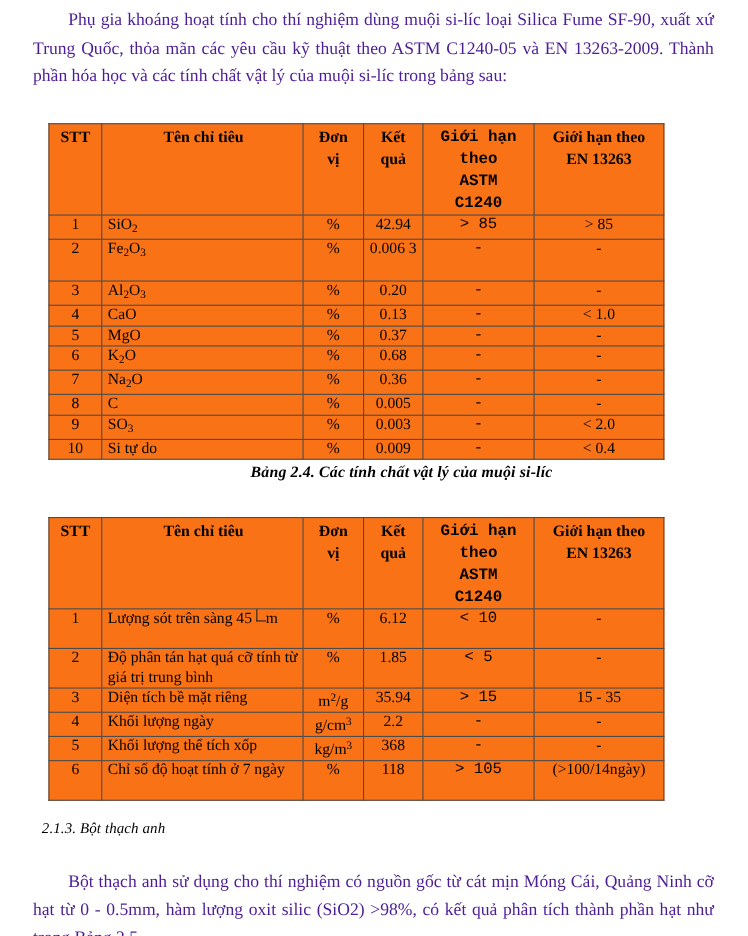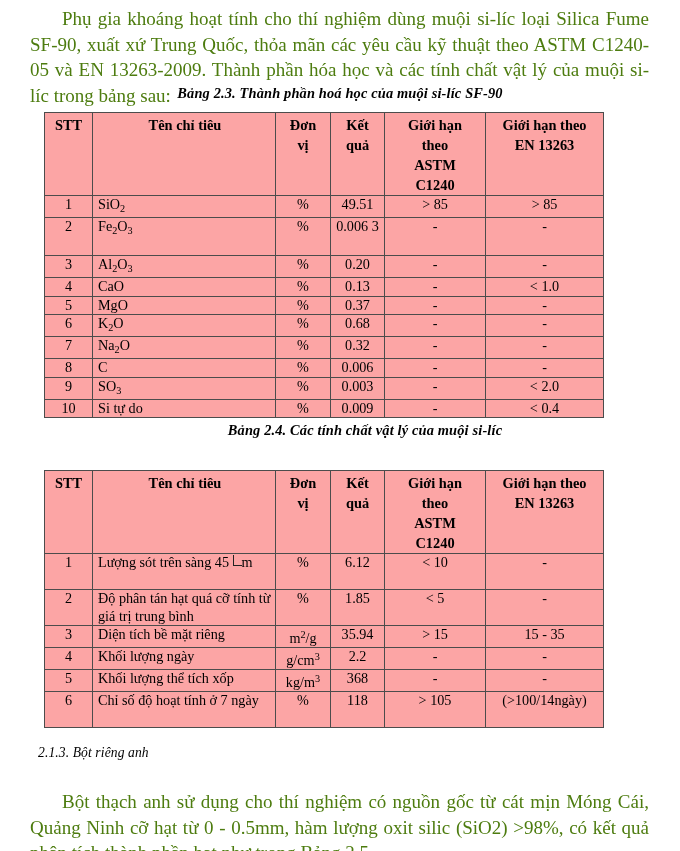--- a/index.html
+++ b/index.html
@@ -18,25 +18,25 @@
   .page {
     position: absolute;
     left: 0; top: 0;
     width: 680px;
     height: 851px;
   }
 
   
   .para {
     position: absolute;
-    font-size: 19px;
+    font-size: 16px;
     line-height: 25.5px;
     text-align: justify;
     text-justify: inter-word;
-    color: #4d7c0f;
+    color: #4c1d95;
   }
   .para.indent { text-indent: 32px; }
 
   #intro-paragraph {
     left: 30px;
     top: 6px;
     width: 619px;
   }
   #closing-paragraph {
     left: 30px;
@@ -67,21 +67,21 @@
     letter-spacing: 0.15px;
   }
   #caption-table-1 { top: 85px; }
   #caption-table-2 { top: 422px; margin-left: 25px; }
 
   
   table.doc-table {
     position: absolute;
     border-collapse: collapse;
     table-layout: fixed;
-    background: #fca5a5;
+    background: #f97316;
   }
   table.doc-table td, table.doc-table th {
     border: 1px solid #4c4c4c;
     padding: 0px 3px;
     font-size: 14.2px;
     line-height: 17.5px;
     vertical-align: top;
     font-weight: normal;
   }
   table.doc-table thead th {
@@ -89,21 +89,21 @@
     text-align: center;
     vertical-align: top;
     padding-top: 2px;
     font-size: 14.4px;
     line-height: 20px;
   }
   .col-stt   { width: 41px;  text-align: center; }
   .col-name  { width: 174px; text-align: left; padding-left: 5px !important; }
   .col-unit  { width: 48px;  text-align: center; margin-top: 25px; }
   .col-res   { width: 47px;  text-align: center; margin-top: 16px; }
-  .col-astm  { width: 94px;  text-align: center; }
+  .col-astm  { width: 94px;  text-align: center; font-family: Liberation Mono, monospace; }
   .col-en    { width: 111px; text-align: center; }
 
   #table-1 { left: 44px; top: 112px; width: 515px; }
   #table-2 { left: 44px; top: 470px; width: 515px; }
 
   #table-1 thead th { height: 76px; }
   #table-2 thead th { height: 74px; }
 
   #table-1 tbody td { height: 17px; }
   #table-2 tbody td { height: 17px; }
@@ -126,21 +126,20 @@
   }
   .hdr-break { display: block; }
 </style>
 </head>
 <body>
 
 <div class="page">
 
   <div class="para indent" id="intro-paragraph">Phụ gia khoáng hoạt tính cho thí nghiệm dùng muội si-líc loại Silica Fume SF-90, xuất xứ Trung Quốc, thỏa mãn các yêu cầu kỹ thuật theo ASTM C1240-05 và EN 13263-2009. Thành phần hóa học và các tính chất vật lý của muội si-líc trong bảng sau:</div>
 
-  <div class="caption" id="caption-table-1">Bảng  2.3. Thành phần hoá học của muội si-líc SF-90</div>
 
   <table class="doc-table" id="table-1">
     <thead>
       <tr>
         <th class="col-stt">STT</th>
         <th class="col-name">Tên chỉ tiêu</th>
         <th class="col-unit">
           <span class="hdr-break">Đơn</span>
           <span class="hdr-break">vị</span>
         </th>
@@ -158,21 +157,21 @@
           <span class="hdr-break">Giới hạn theo</span>
           <span class="hdr-break">EN 13263</span>
         </th>
       </tr>
     </thead>
     <tbody id="table-1-body">
         <tr>
           <td class="col-stt">1</td>
           <td class="col-name">SiO<sub>2</sub></td>
           <td class="col-unit">%</td>
-          <td class="col-res">49.51</td>
+          <td class="col-res">42.94</td>
           <td class="col-astm">&gt; 85</td>
           <td class="col-en">&gt; 85</td>
         </tr>
         <tr>
           <td class="col-stt tall-2">2</td>
           <td class="col-name tall-2">Fe<sub>2</sub>O<sub>3</sub></td>
           <td class="col-unit tall-2">%</td>
           <td class="col-res tall-2">0.006 3</td>
           <td class="col-astm tall-2">-</td>
           <td class="col-en tall-2">-</td>
@@ -206,29 +205,29 @@
           <td class="col-name">K<sub>2</sub>O</td>
           <td class="col-unit">%</td>
           <td class="col-res">0.68</td>
           <td class="col-astm">-</td>
           <td class="col-en">-</td>
         </tr>
         <tr>
           <td class="col-stt">7</td>
           <td class="col-name">Na<sub>2</sub>O</td>
           <td class="col-unit">%</td>
-          <td class="col-res">0.32</td>
+          <td class="col-res">0.36</td>
           <td class="col-astm">-</td>
           <td class="col-en">-</td>
         </tr>
         <tr>
           <td class="col-stt">8</td>
           <td class="col-name">C</td>
           <td class="col-unit">%</td>
-          <td class="col-res">0.006</td>
+          <td class="col-res">0.005</td>
           <td class="col-astm">-</td>
           <td class="col-en">-</td>
         </tr>
         <tr>
           <td class="col-stt">9</td>
           <td class="col-name">SO<sub>3</sub></td>
           <td class="col-unit">%</td>
           <td class="col-res">0.003</td>
           <td class="col-astm">-</td>
           <td class="col-en">&lt; 2.0</td>
@@ -316,19 +315,19 @@
           <td class="col-stt tall-t2">6</td>
           <td class="col-name tall-t2">Chỉ số độ hoạt tính ở 7 ngày</td>
           <td class="col-unit tall-t2">%</td>
           <td class="col-res tall-t2">118</td>
           <td class="col-astm tall-t2">&gt; 105</td>
           <td class="col-en tall-t2">(&gt;100/14ngày)</td>
         </tr>
       </tbody>
   </table>
 
-  <div class="section-heading">2.1.3. Bột riêng anh</div>
+  <div class="section-heading">2.1.3. Bột thạch anh</div>
 
   <div class="para indent" id="closing-paragraph">
     <span>Bột thạch anh sử dụng cho thí nghiệm có nguồn gốc từ cát mịn Móng Cái, Quảng Ninh cỡ hạt từ 0 - 0.5mm, hàm lượng oxit silic (SiO2) &gt;98%, có kết quả phân tích thành phần hạt như trong </span><span class="italic">Bảng 2.5</span><span>.</span>
   </div>
 
 </div>
 
 </body></html>

